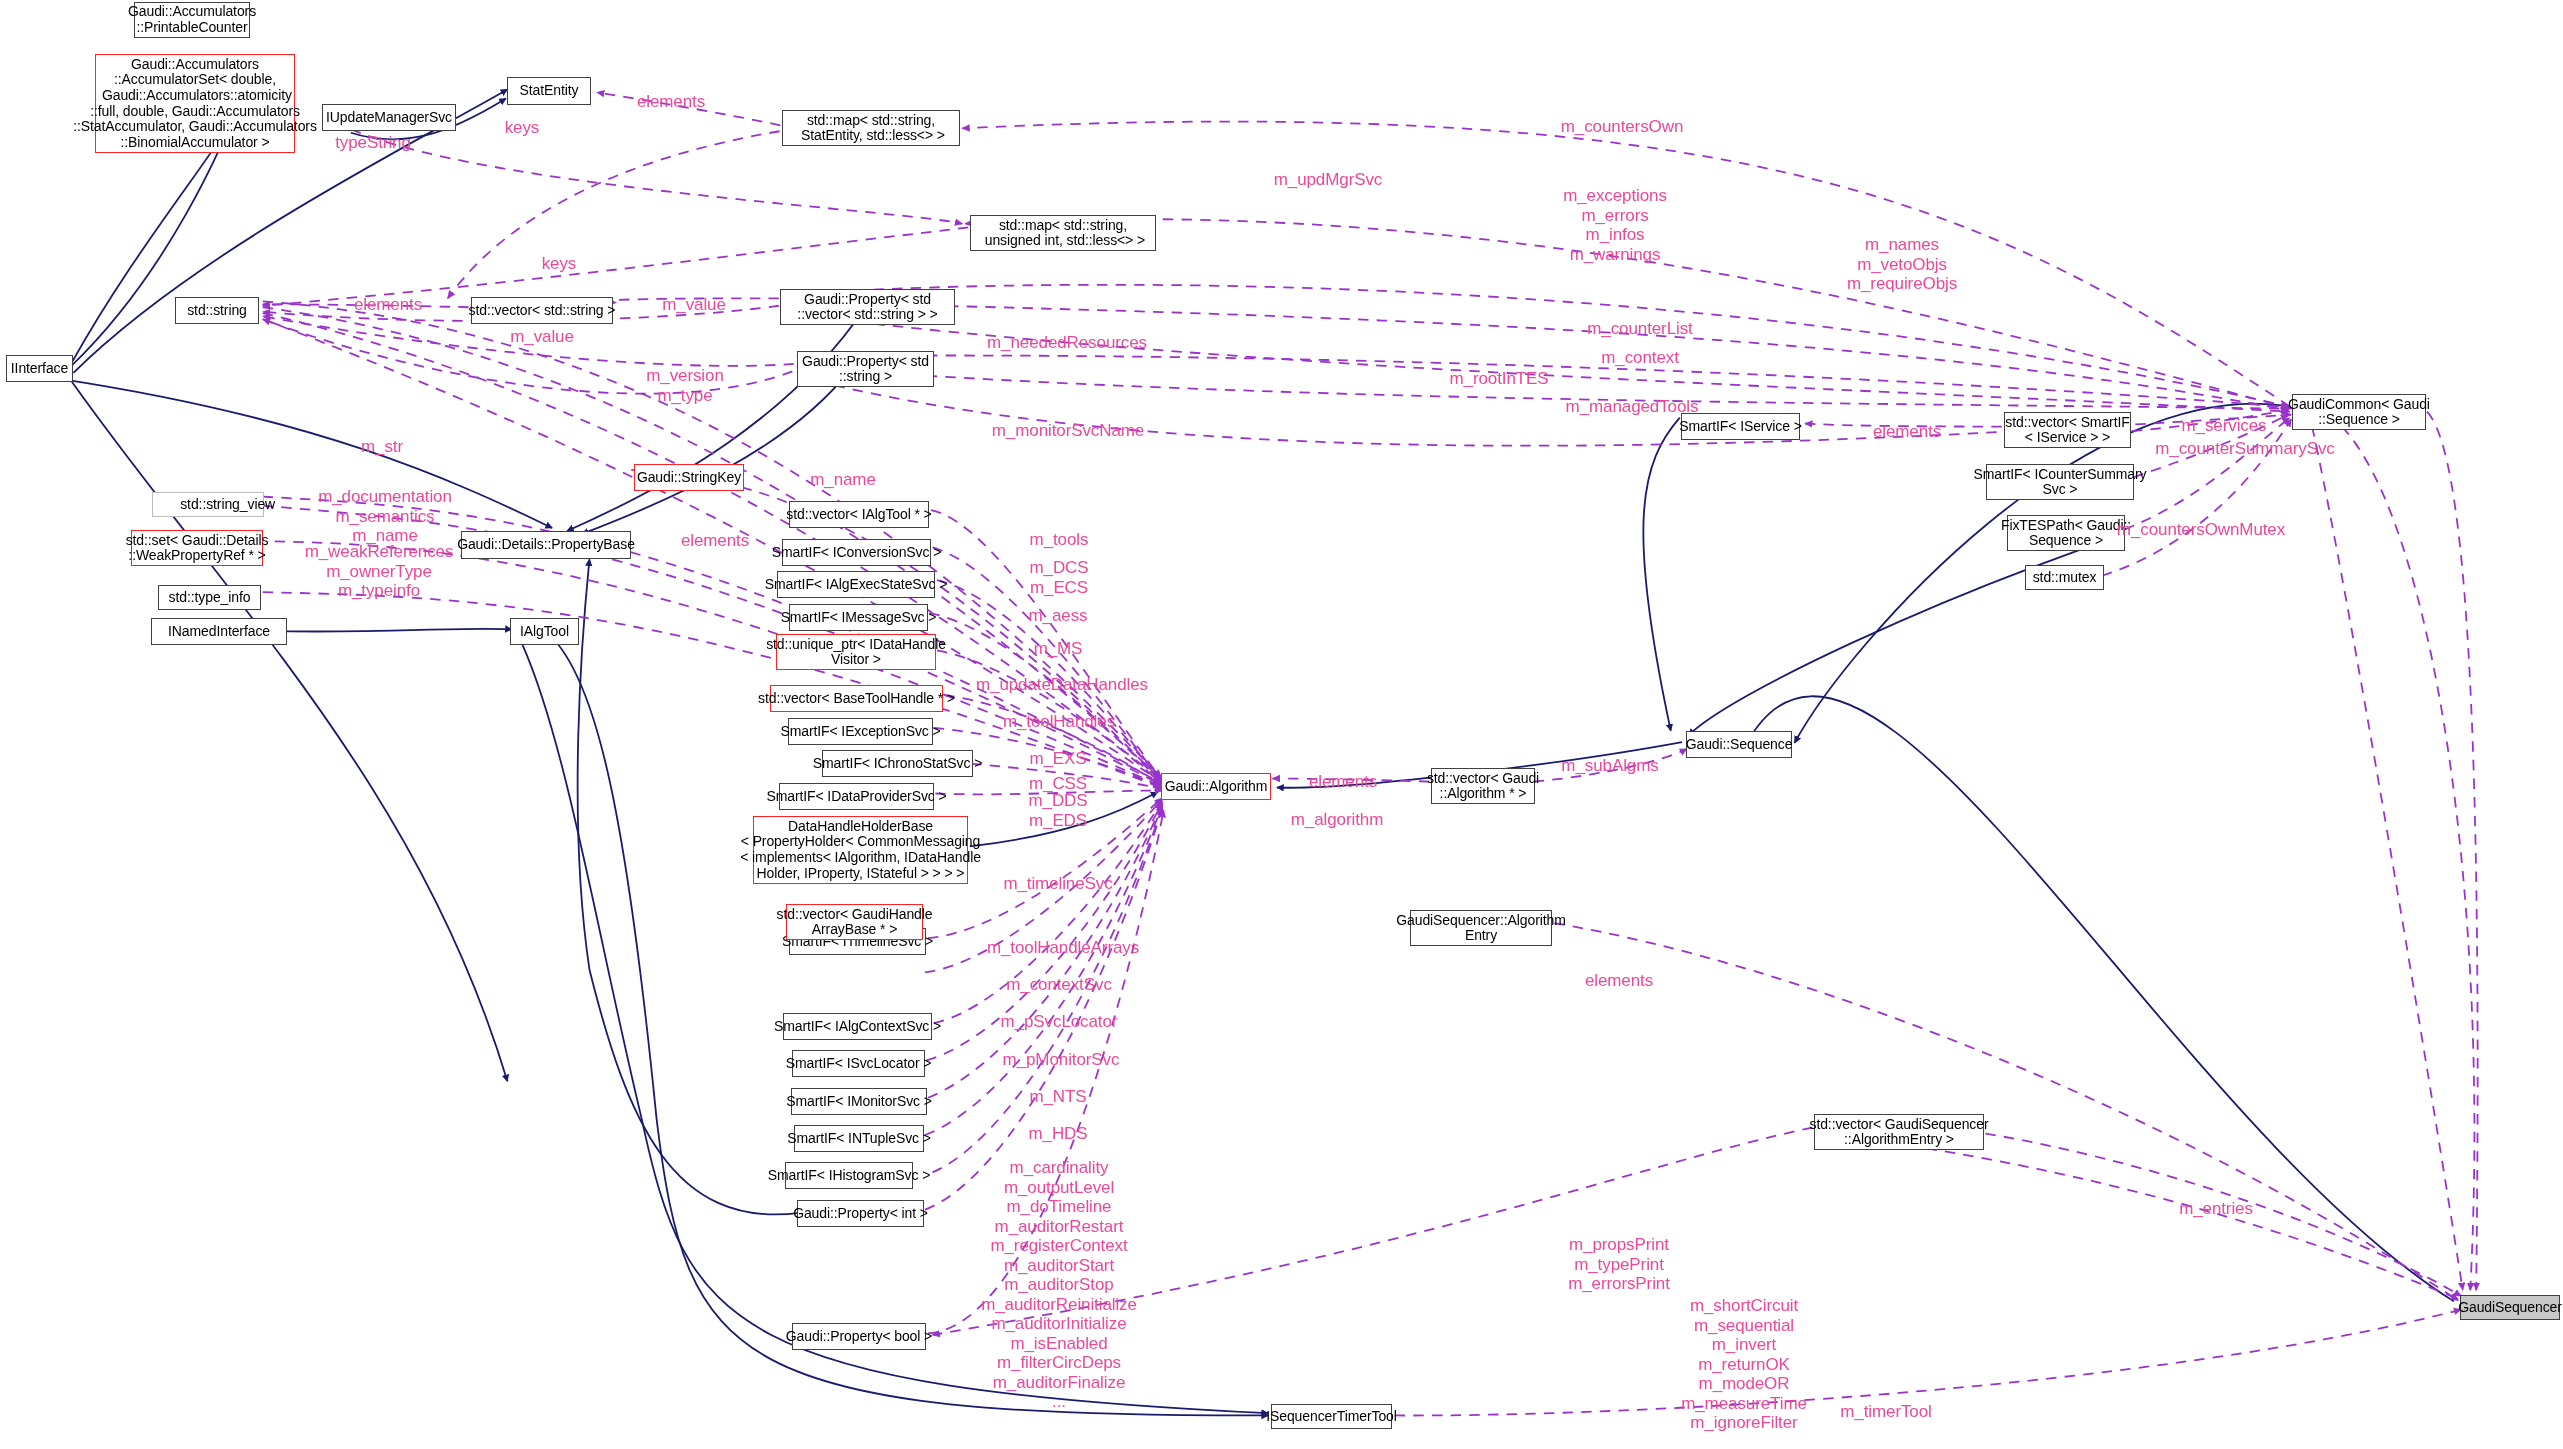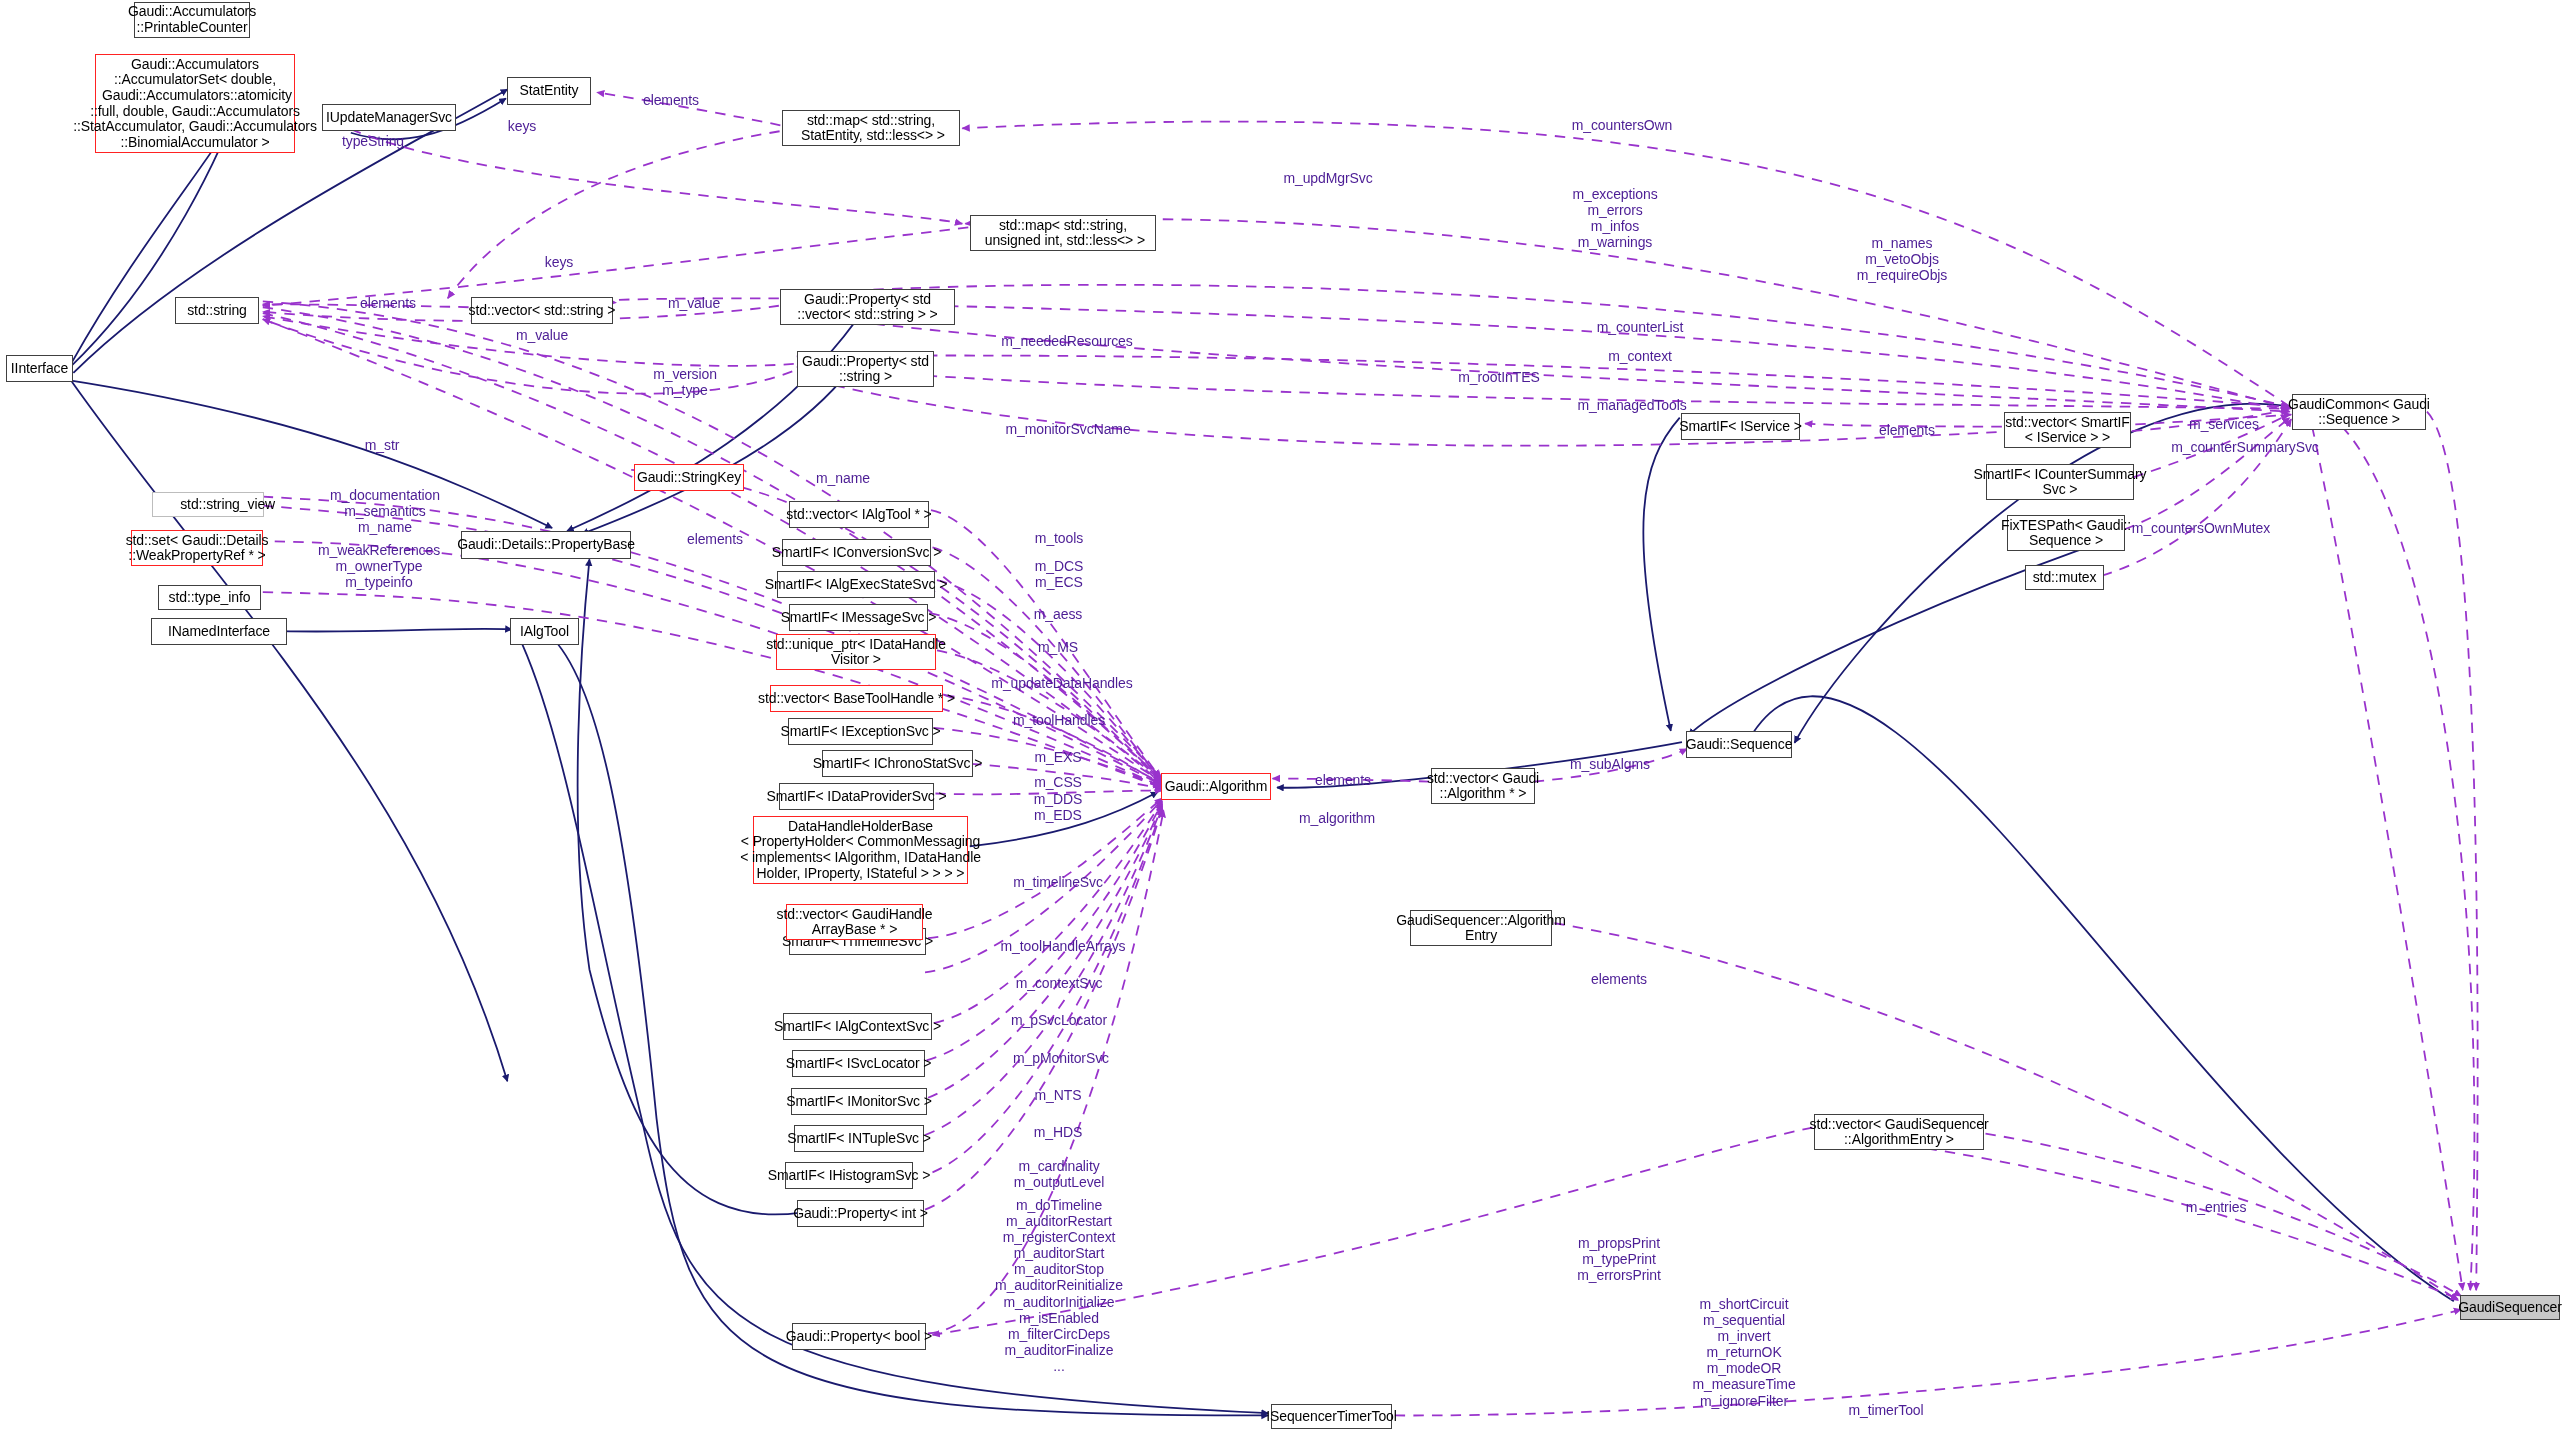--- a/index.html
+++ b/index.html
@@ -23,22 +23,22 @@
     line-height:1.12;
     padding:1.5px 3.7px;
     white-space:pre;
     letter-spacing:-0.1px;
   }
   .node.red{border-color:#ff2222;}
   .node.grey-border{border-color:#bdbdbd;}
   .node.root{background:#c8c8c8;border-color:#404040;}
   .elabel{
     position:absolute;
-    font-size:14px;
-    color:#4c1d95;
+    font-size:17px;
+    color:#ec4899;
     text-align:center;
     white-space:pre;
     line-height:1.15;
     letter-spacing:-0.1px;
     transform:translateX(-50%);
   }
 </style>
 </head>
 <body>
 

